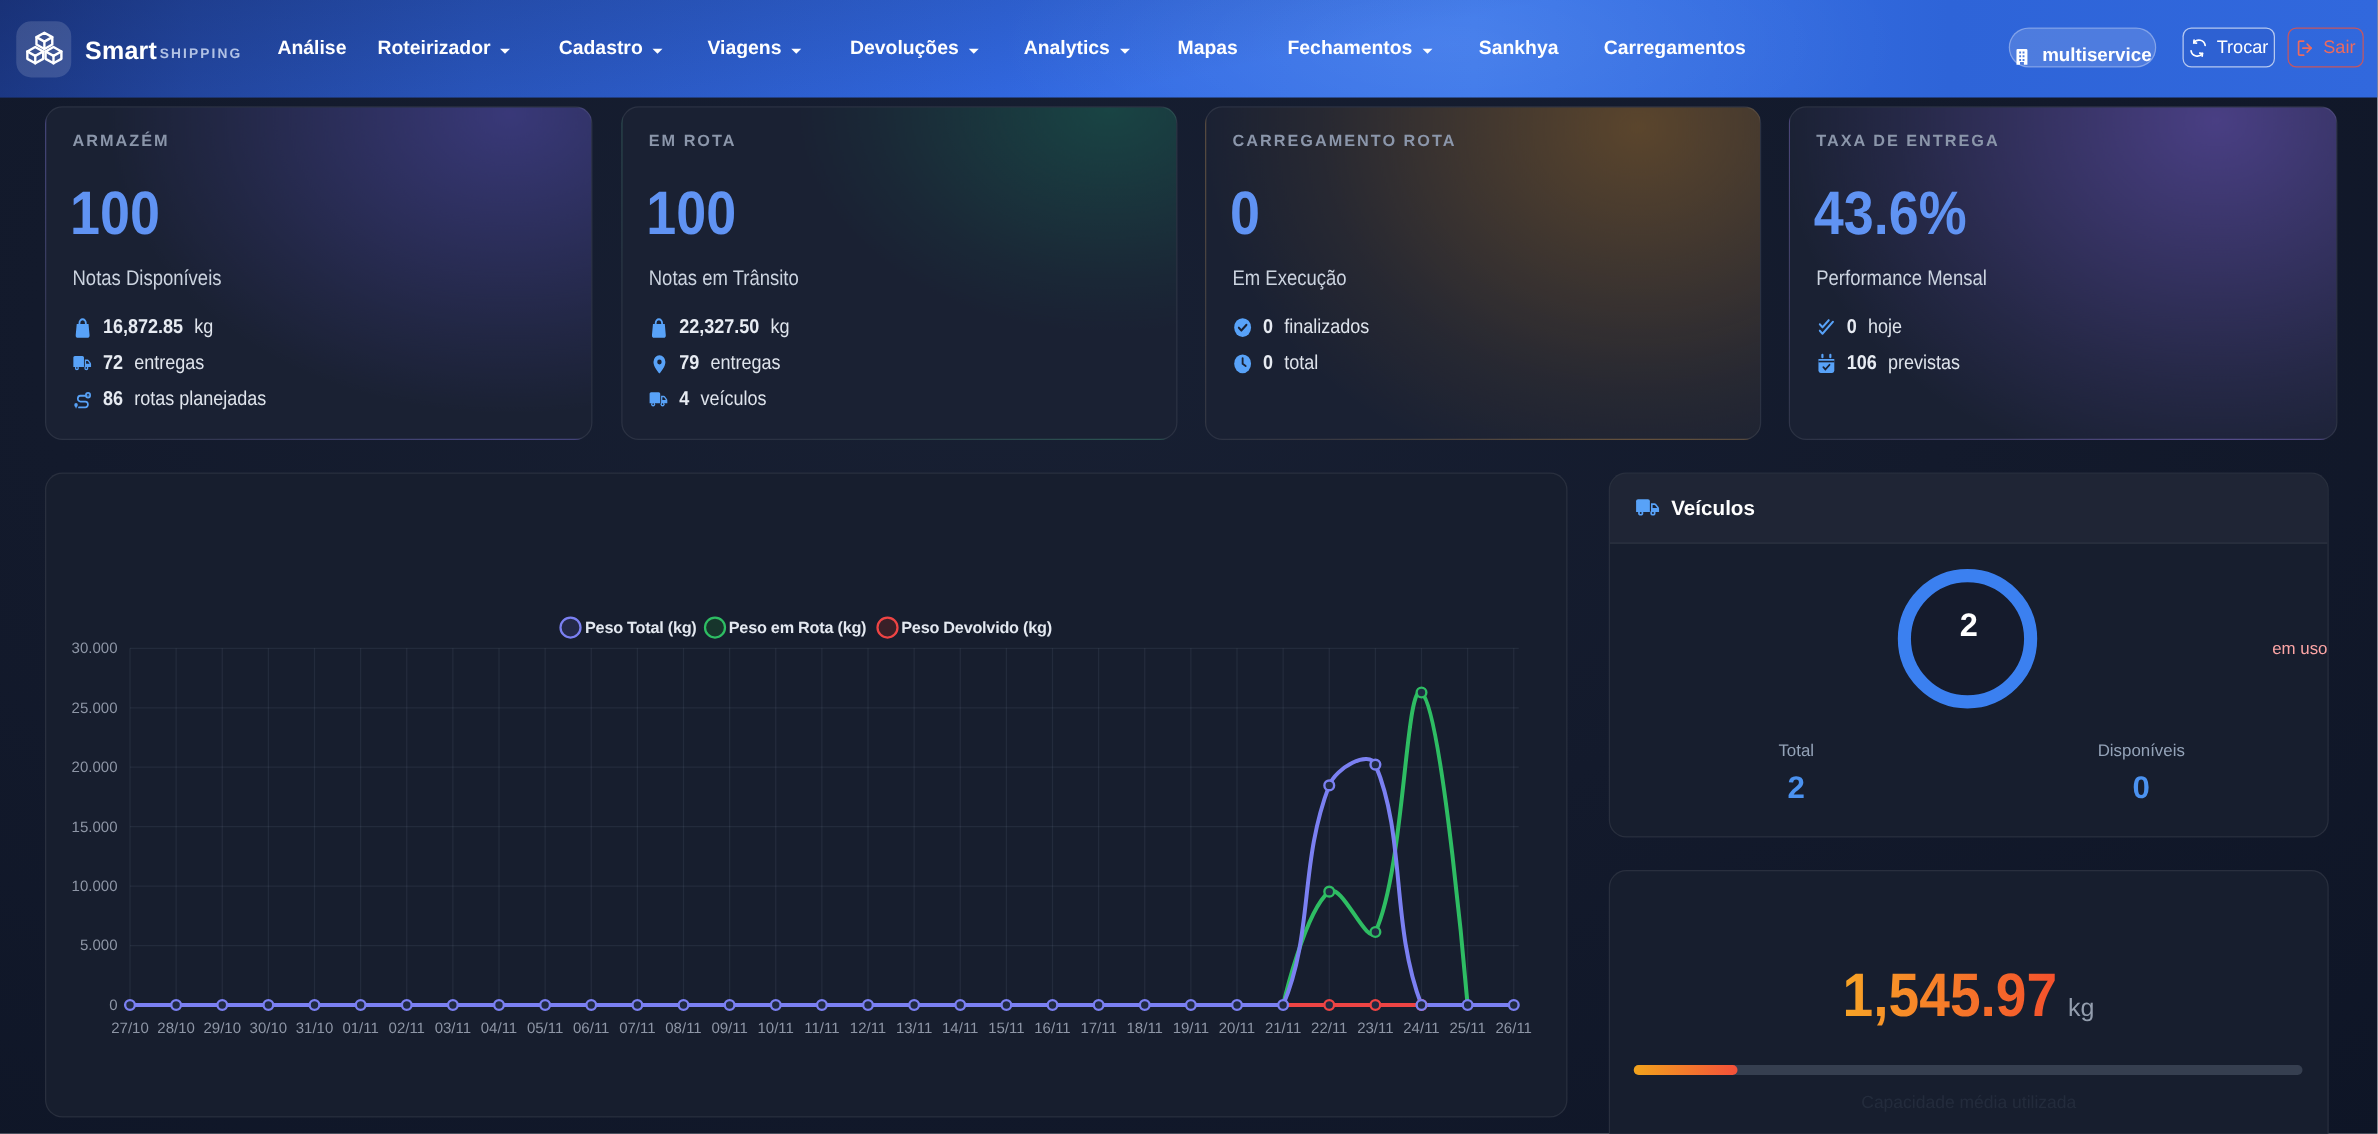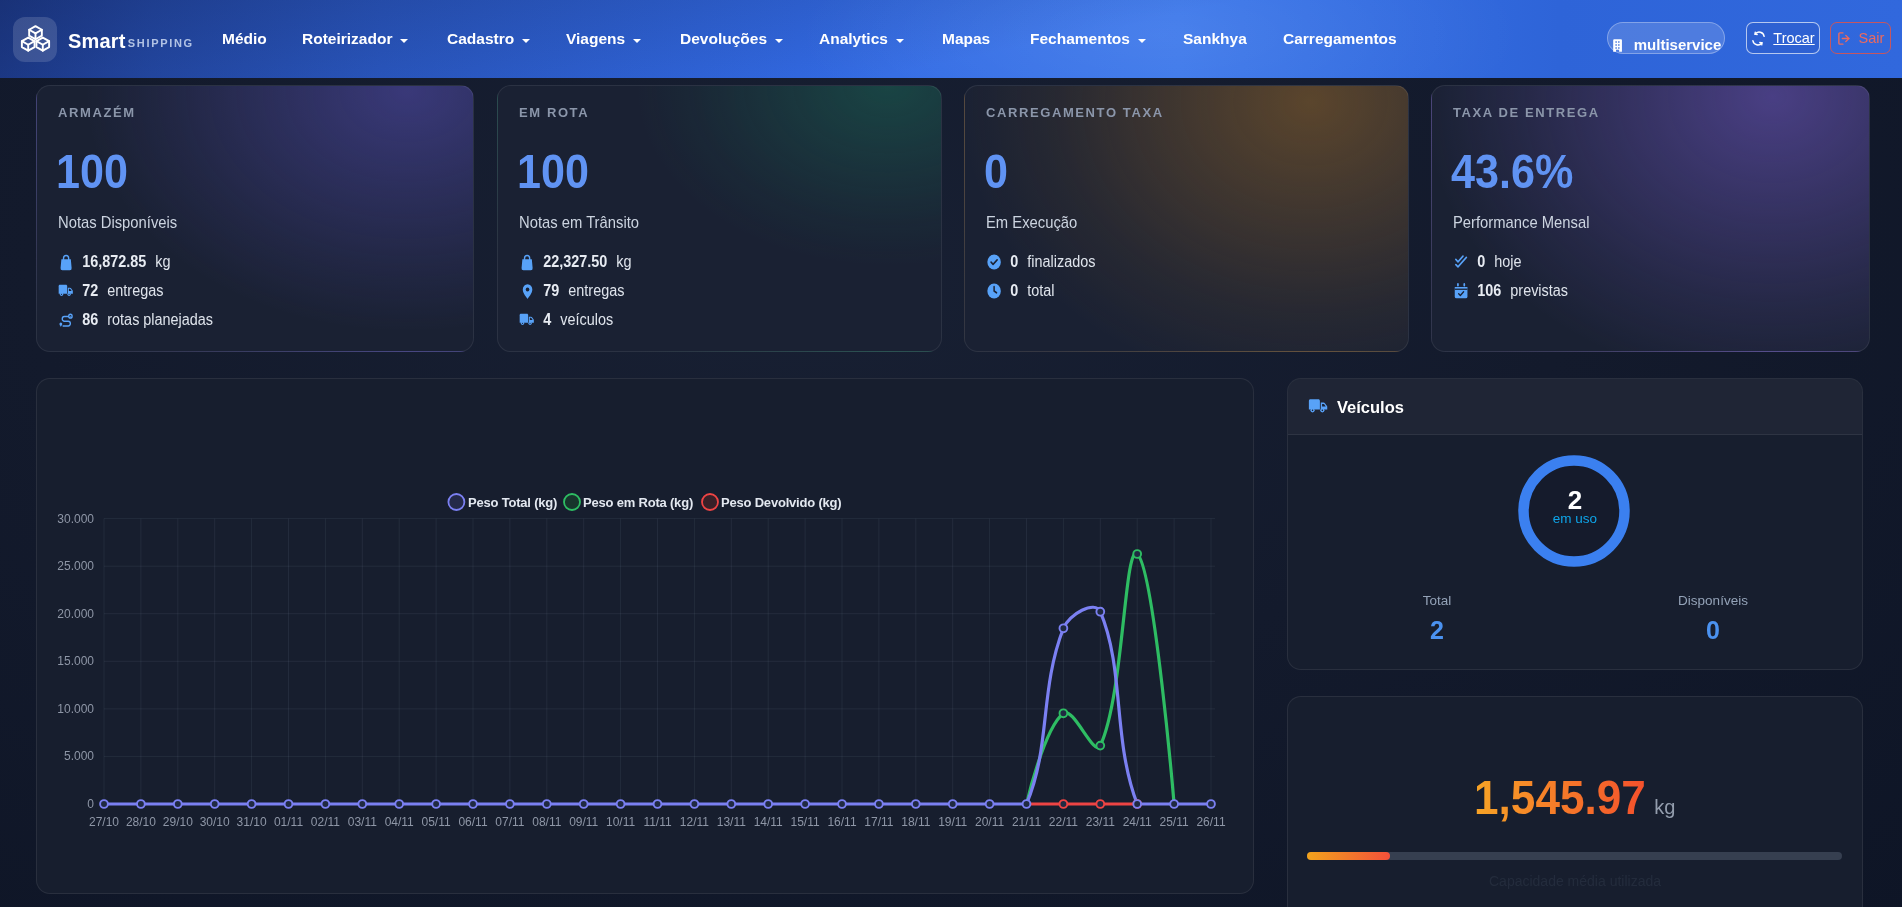--- a/index.html
+++ b/index.html
@@ -14,21 +14,21 @@
 .nav {
   position:absolute; left:0; top:0; width:1902px; height:78px;
   background: radial-gradient(520px 170px at 1160px 45%, rgba(255,255,255,0.08), transparent 70%), linear-gradient(168deg, rgba(10,18,55,0.38), rgba(10,18,55,0.0) 55%), linear-gradient(90deg,#22459f 0%,#2954bb 8%,#2e60d1 20%,#3269e2 42%,#3a76ea 62%,#2e64d8 82%,#3168dd 100%);
 }
 .logo-box { position:absolute; left:13px; top:17px; width:44px; height:45px; border-radius:12px; background:rgba(255,255,255,0.14); display:flex; align-items:center; justify-content:center; }
 .brand { position:absolute; left:68px; top:30px; font-size:20px; font-weight:700; color:#fff; letter-spacing:0.2px; }
 .brand small { font-size:11px; font-weight:700; letter-spacing:1.7px; color:rgba(214,226,248,0.80); margin-left:2px; vertical-align:1.5px; }
 .navlinks a { position:absolute; top:0; height:78px; color:#fff; font-size:15.5px; font-weight:600; text-decoration:none; white-space:nowrap; display:flex; align-items:center; gap:8px; }
 .caret { width:0; height:0; border-left:4.2px solid transparent; border-right:4.2px solid transparent; border-top:4.6px solid #fff; display:inline-block; margin-top:3px; }
 .pill { position:absolute; left:1607px; top:22px; width:118px; height:32px; border-radius:16px; background:rgba(255,255,255,0.15); border:1px solid rgba(255,255,255,0.30); display:flex; align-items:flex-end; justify-content:center; gap:8px; color:#fff; font-size:15px; font-weight:700; }
-.btn-trocar { position:absolute; left:1746px; top:22px; width:74px; height:32px; border-radius:7px; border:1px solid rgba(255,255,255,0.65); background:rgba(10,22,60,0.06); display:flex; align-items:center; justify-content:center; gap:7px; color:#fff; font-size:14.5px; font-weight:400;text-decoration:underline; }
+.btn-trocar { position:absolute; left:1746px; top:22px; width:74px; height:32px; border-radius:7px; border:1px solid rgba(255,255,255,0.65); background:rgba(10,22,60,0.06); display:flex; align-items:center; justify-content:center; gap:7px; color:#fff; font-size:14.5px; font-weight:400; }
 .btn-sair { position:absolute; left:1830px; top:22px; width:61px; height:32px; border-radius:7px; border:1px solid rgba(225,83,74,0.85); display:flex; align-items:center; justify-content:center; gap:7px; color:#ec6a5e; font-size:14.5px; }
 
 .card { position:absolute; border-radius:14px; border:1px solid rgba(255,255,255,0.08); background:#1a2133; overflow:hidden; }
 .card.dark { background:#171e2e; }
 .c1 { background:radial-gradient(430px 320px at 85% 2%, rgba(110,97,240,0.37), rgba(110,97,240,0.09) 55%, transparent 75%), #1a2133; }
 .c2 { background:radial-gradient(350px 250px at 88% 0%, rgba(23,160,112,0.28), rgba(23,160,112,0.05) 55%, transparent 72%), #1a2133; }
 .c3 { background:radial-gradient(460px 380px at 78% 6%, rgba(196,128,34,0.38), rgba(196,128,34,0.08) 55%, transparent 76%), #1a2133; }
 .c4 { background:radial-gradient(460px 380px at 78% 4%, rgba(138,104,243,0.42), rgba(138,104,243,0.10) 55%, transparent 76%), #1a2133;padding-left:15px; }
 .ctitle { position:absolute; left:21px; top:19px; font-size:13px; font-weight:700; letter-spacing:1.6px; color:#8b96aa; }
 .cnum { position:absolute; left:19px; top:57px; font-size:49px; font-weight:700; color:#6093f3; letter-spacing:0px; transform:scaleX(0.88); transform-origin:0 50%; }
@@ -38,21 +38,21 @@
 .crow b { font-weight:700; }
 .crow span.lbl { color:#dfe4ec; font-weight:400; margin-left:1px; }
 .chead { position:absolute; left:0; top:0; width:100%; height:75px; border-bottom:1px solid rgba(255,255,255,0.07); background:rgba(255,255,255,0.035); }
 .chead .t { position:absolute; left:47px; top:28px; font-size:19px; font-weight:700; color:#fff; transform:scaleX(0.91); transform-origin:0 50%; }
 .sel { position:absolute; left:1097px; top:24px; width:94px; height:33px; border:1px solid #3a4457; border-radius:8px; background:#1c2436; color:#fff; font-size:14.5px; display:flex; align-items:center; padding-left:13px; gap:7px; }
 
 .vhead { position:absolute; left:0; top:0; width:100%; height:56px; border-bottom:1px solid rgba(255,255,255,0.07); background:rgba(255,255,255,0.035); }
 .vhead .t { position:absolute; left:49px; top:19px; font-size:16.5px; font-weight:700; color:#fff; }
 .vhead .ic { position:absolute; left:20px; top:17px; }
 .ring-num { position:absolute; width:100%; text-align:center; font-size:26px; font-weight:700; color:#fff; }
-.ring-sub { position:absolute; width:100%; text-align:center; font-size:13.5px; color:#0ea5e9; }
+.ring-sub { position:absolute; width:100%; text-align:right; font-size:13.5px; color:#fca5a5; }
 .vcol { position:absolute; width:288px; text-align:center; }
 .vcol .l { font-size:13.5px; color:#94a3b8; }
 .vcol .n { font-size:25px; font-weight:700; color:#4b92f0; margin-top:8px; }
 .peso-num { position:absolute; left:0; top:72px; width:100%; text-align:center; padding-right:20px; }
 .peso-num .g { display:inline-block; font-size:49px; font-weight:700; background:linear-gradient(90deg,#f7a426,#f4502c); -webkit-background-clip:text; background-clip:text; color:transparent; transform:scaleX(0.9); transform-origin:100% 50%; }
 .peso-num .kg { font-size:20px; color:#939dad; margin-left:9px; }
 .pbar { position:absolute; left:19px; top:155px; width:535px; height:8px; border-radius:4px; background:#363f50; }
 .pbar .fill { width:83px; height:8px; border-radius:4px; background:linear-gradient(90deg,#f2a31c,#f4503a); }
 .pfaint { position:absolute; left:0; top:176px; width:100%; text-align:center; font-size:14px; color:rgba(148,163,184,0.10); }
 </style>
@@ -67,21 +67,21 @@
         <path d="M6.7 10.6 11.3 13.2 6.7 15.799999999999999 2.1000000000000005 13.2Z"></path>
         <path d="M2.1000000000000005 13.2v4.3L6.7 20.099999999999998V15.799999999999999"></path>
         <path d="M11.3 13.2v4.3L6.7 20.099999999999998"></path>
         <path d="M17.3 10.6 21.9 13.2 17.3 15.799999999999999 12.700000000000001 13.2Z"></path>
         <path d="M12.700000000000001 13.2v4.3L17.3 20.099999999999998V15.799999999999999"></path>
         <path d="M21.9 13.2v4.3L17.3 20.099999999999998"></path>
       </svg>
   </div>
   <div class="brand">Smart<small>SHIPPING</small></div>
   <div class="navlinks">
-    <a style="left:222px">Médio</a>
+    <a style="left:222px">Análise</a>
     <a style="left:302px">Roteirizador <span class="caret"></span></a>
     <a style="left:447px">Cadastro <span class="caret"></span></a>
     <a style="left:566px">Viagens <span class="caret"></span></a>
     <a style="left:680px">Devoluções <span class="caret"></span></a>
     <a style="left:819px">Analytics <span class="caret"></span></a>
     <a style="left:942px">Mapas</a>
     <a style="left:1030px">Fechamentos <span class="caret"></span></a>
     <a style="left:1183px">Sankhya</a>
     <a style="left:1283px">Carregamentos</a>
   </div>
@@ -189,21 +189,21 @@
           <circle cx="5.2" cy="16.4" r="0.9" fill="#1a2133"></circle>
           <circle cx="16.4" cy="16.4" r="0.9" fill="#1a2133"></circle>
         </svg>
       </span>
     <b>4</b>
       <span class="lbl">veículos</span>
     </div>
 </div>
 
 <div class="card c3" style="left:964px;top:85px;width:445px;height:267px;">
-  <div class="ctitle">CARREGAMENTO TAXA</div>
+  <div class="ctitle">CARREGAMENTO ROTA</div>
   <div class="cnum">0</div>
   <div class="csub">Em Execução</div>
   <div class="crow" style="top:166px;">
       <span class="ic">
     <svg width="18" height="18" viewBox="0 0 24 24">
           <circle cx="12" cy="12" r="10" fill="#58a2f8"></circle>
           <path d="M7.5 12.2l3 3 6-6" fill="none" stroke="#1a2133" stroke-width="2.3" stroke-linecap="round" stroke-linejoin="round"></path>
         </svg>
       </span>
     <b>0</b>

